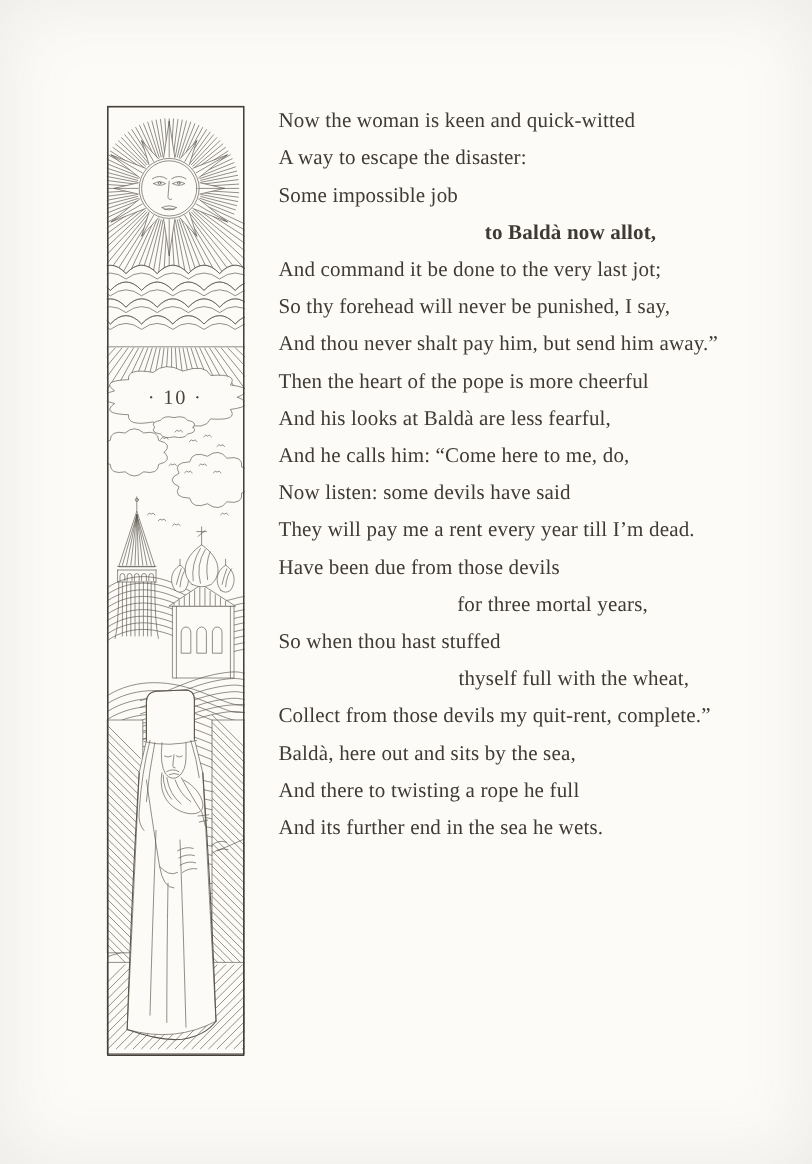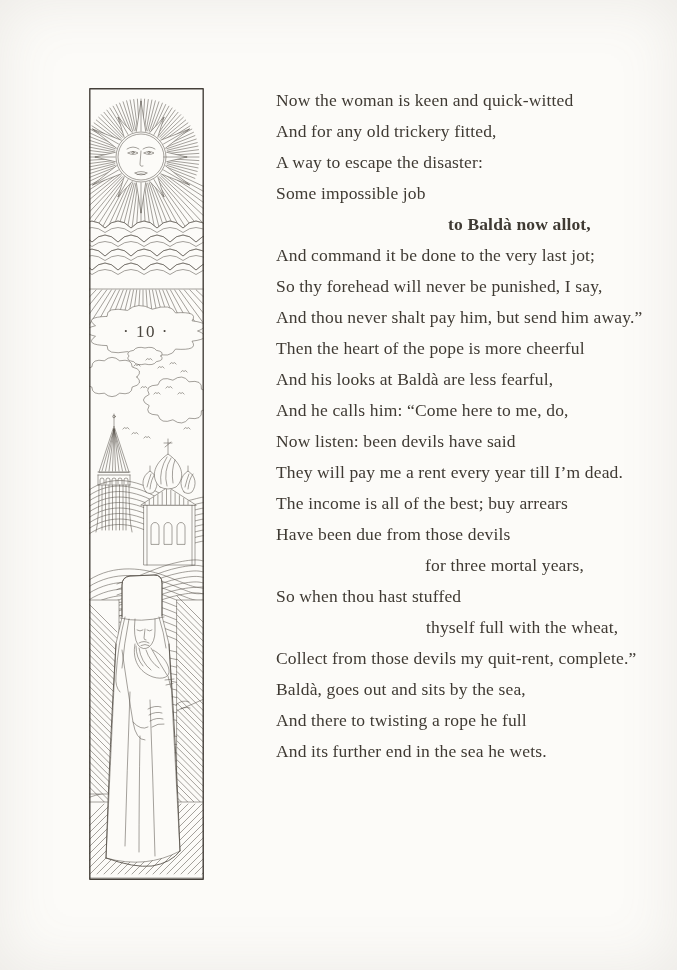--- a/index.html
+++ b/index.html
@@ -5,21 +5,21 @@
   html,body{margin:0;padding:0;}
   body{width:677px;height:970px;background:#f8f7f4;font-family:"Liberation Serif",serif;overflow:hidden;}
   .book-page{position:absolute;inset:0;background:#fcfbf8;box-shadow:inset 0 0 60px rgba(120,115,105,.12);}
   #illu{position:absolute;left:89px;top:88px;}
   #illu *{stroke:#5a554d;stroke-width:.55;fill:none;stroke-linecap:round;stroke-linejoin:round;}
   #illu .wf{fill:#fcfbf8;}
   #illu .ol{stroke-width:.9;}
   #illu text{stroke:none;fill:#4a453e;font-family:"Liberation Serif",serif;}
   #illu .frame{stroke:#45403a;stroke-width:1.4;}
   .poem{position:absolute;left:232px;top:85px;width:430px;color:#3f3a33;}
-  .poem-line{height:31px;line-height:31px;font-size:17.5px;letter-spacing:.15px;white-space:pre;margin-left:44px;}
+  .poem-line{height:31px;line-height:31px;font-size:17.5px;letter-spacing:.15px;white-space:pre;}
 </style>
 </head>
 <body>
 
 <div class="book-page">
 
   <svg id="illu" width="115" height="792" viewBox="0 0 115 792">
     <g id="gSunRays">
         <line x1="52" y1="42" x2="52" y2="11" stroke-width="0.45"></line>
         <line x1="53.7" y1="42.1" x2="55.6" y2="11.1" stroke-width="0.45"></line>
@@ -470,35 +470,33 @@
         <path d="M87,617 Q93,611 100,614 M88,623 Q94,618 101,620" class="" stroke-width="0.55"></path>
         <path d="M92,621 Q104,616 115,611" class="" stroke-width="0.6"></path>
         <path d="M62,560 Q71,576 78,587" class="" stroke-width="0.5"></path>
         <path d="M79,588 L82,600 M76,592 L85,591 M77,597 L84,595.5" class="" stroke-width="0.8"></path>
       </g>
     <rect class="frame" x="0.8" y="0.8" width="113.4" height="790.4"></rect>
   </svg>
 
   <div class="poem">
       <div class="poem-line">Now the woman is keen and quick-witted</div>
-      <div class="poem-line">And for any old trickery fitted,</div>
       <div class="poem-line">A way to escape the disaster:</div>
       <div class="poem-line">Some impossible job</div>
       <div class="poem-line" style="padding-left: 172px; font-weight: bold;">to Baldà now allot,</div>
       <div class="poem-line">And command it be done to the very last jot;</div>
       <div class="poem-line">So thy forehead will never be punished, I say,</div>
       <div class="poem-line">And thou never shalt pay him, but send him away.”</div>
       <div class="poem-line">Then the heart of the pope is more cheerful</div>
       <div class="poem-line">And his looks at Baldà are less fearful,</div>
       <div class="poem-line">And he calls him: “Come here to me, do,</div>
-      <div class="poem-line">Now listen: been devils have said</div>
+      <div class="poem-line">Now listen: some devils have said</div>
       <div class="poem-line">They will pay me a rent every year till I’m dead.</div>
-      <div class="poem-line">The income is all of the best; buy arrears</div>
       <div class="poem-line">Have been due from those devils</div>
       <div class="poem-line" style="padding-left: 149px;">for three mortal years,</div>
       <div class="poem-line">So when thou hast stuffed</div>
       <div class="poem-line" style="padding-left: 150px;">thyself full with the wheat,</div>
       <div class="poem-line">Collect from those devils my quit-rent, complete.”</div>
-      <div class="poem-line">Baldà, goes out and sits by the sea,</div>
+      <div class="poem-line">Baldà, here out and sits by the sea,</div>
       <div class="poem-line">And there to twisting a rope he full</div>
       <div class="poem-line">And its further end in the sea he wets.</div>
     </div>
 </div>
 
 </body></html>

